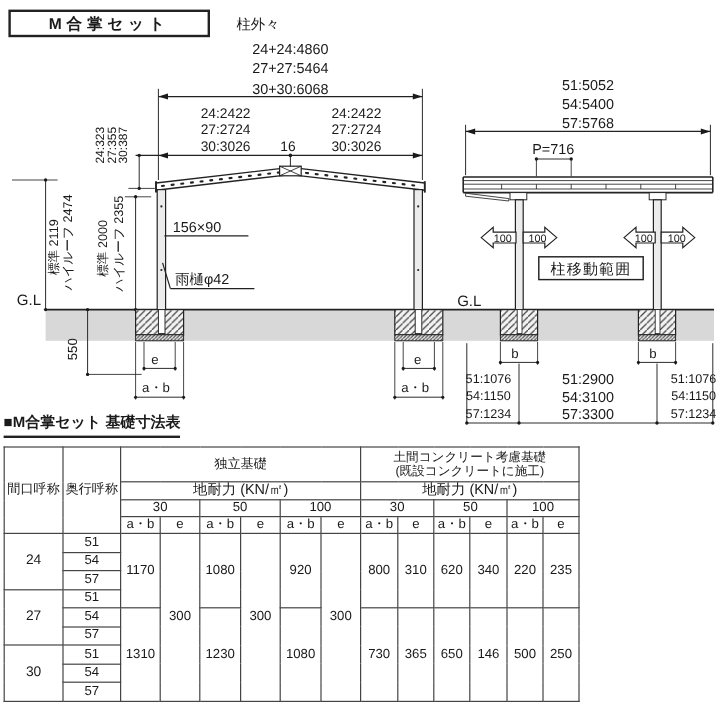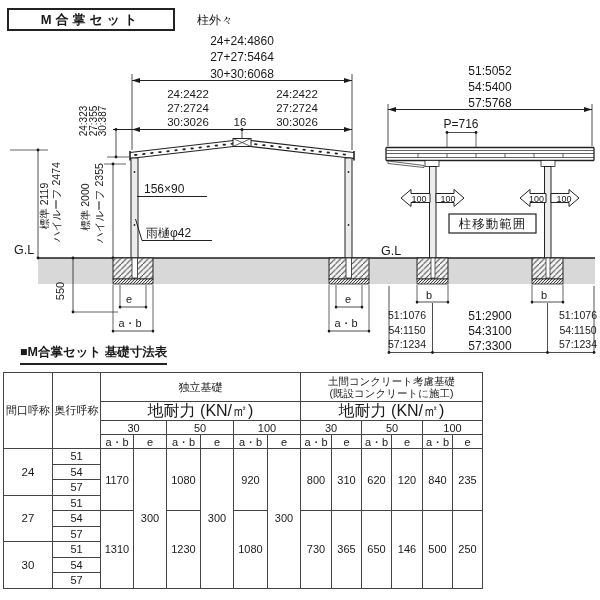--- a/index.html
+++ b/index.html
@@ -3,33 +3,33 @@
 <meta charset="utf-8">
 <style>
   html,body{margin:0;padding:0;background:#fff;}
   #page{position:relative;width:600px;height:600px;background:#fff;overflow:hidden;
         font-family:"Liberation Sans","DejaVu Sans",sans-serif;color:#1a1a1a;}
   #title-box{position:absolute;left:7px;top:8px;width:164px;height:19px;
     border:2px solid #222;display:flex;align-items:center;justify-content:center;
     font-size:13px;font-weight:bold;letter-spacing:4px;}
   #drawing{position:absolute;left:0;top:0;}
   svg text{font-family:"Liberation Sans","DejaVu Sans",sans-serif;fill:#1a1a1a;}
-  #table-title{position:absolute;left:20px;top:344px;display:inline-block;
+  #table-title{position:absolute;left:3px;top:344px;display:inline-block;
     font-size:12.5px;font-weight:bold;border-bottom:2px solid #222;padding-bottom:2px;}
   #spec-table{position:absolute;left:3px;top:372px;border-collapse:collapse;table-layout:fixed;}
   #spec-table th,#spec-table td{border:1px solid #444;padding:0;text-align:center;
     vertical-align:middle;font-weight:normal;font-size:11px;line-height:1.15;background:#fff;}
   #spec-table .h1{height:29px;}
   #spec-table .h2{height:15px;}
   #spec-table .h3{height:14px;}
   #spec-table .h4{height:14px;}
   #spec-table tbody tr{height:15.5px;}
   #spec-table .grp{font-size:11.5px;}
   #spec-table .two-line{font-size:10.5px;}
-  #spec-table .bearing{font-size:16px;}
+  #spec-table .bearing{font-size:12px;}
 </style>
 </head>
 <body>
 
 <div id="page">
 
   <div id="title-box">
     <span>M合掌セット</span>
   </div>
 
@@ -368,22 +368,22 @@
         <td>51</td>
         <td rowspan="4">1170</td>
         <td rowspan="9">300</td>
         <td rowspan="4">1080</td>
         <td rowspan="9">300</td>
         <td rowspan="4">920</td>
         <td rowspan="9">300</td>
         <td rowspan="4">800</td>
         <td rowspan="4">310</td>
         <td rowspan="4">620</td>
-        <td rowspan="4">120</td>
-        <td rowspan="4">840</td>
+        <td rowspan="4">340</td>
+        <td rowspan="4">220</td>
         <td rowspan="4">235</td>
       </tr>
       <tr>
         <td>54</td>
       </tr>
       <tr>
         <td>57</td>
       </tr>
       <tr>
         <td rowspan="3" class="grp">27</td>

